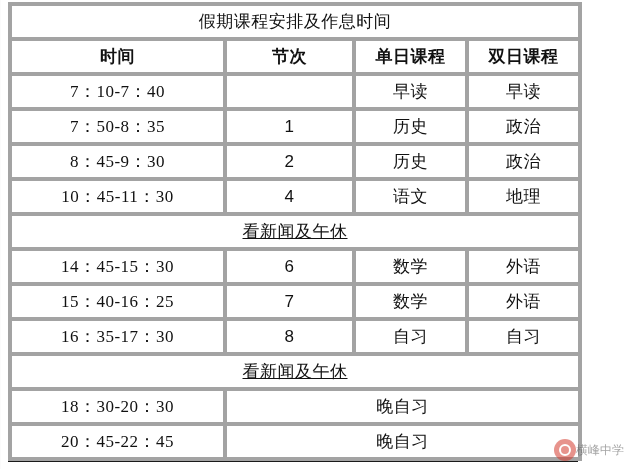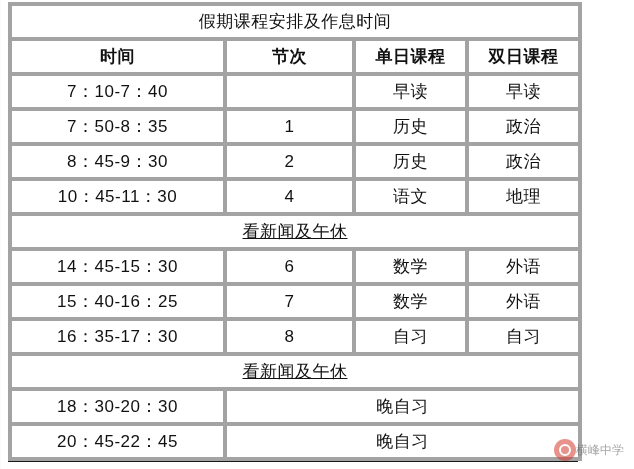--- a/index.html
+++ b/index.html
@@ -52,21 +52,21 @@
   td.title-cell {
     font-size: 18px;
     height: 30px;
   }
   td.head-cell {
     font-size: 18px;
     font-weight: bold;
   }
   td.time-cell {
     font-size: 17px;
-    font-family: Liberation Sans, sans-serif;
+    font-family: Liberation Serif, serif;
     margin-top: 32px;
   }
   td.band-cell {
     font-size: 18px;
     text-decoration: underline;
   }
   col.c-time { width: 215px; }
   col.c-period { width: 129px; }
   col.c-odd { width: 113px; }
   col.c-even { width: 113px; }

